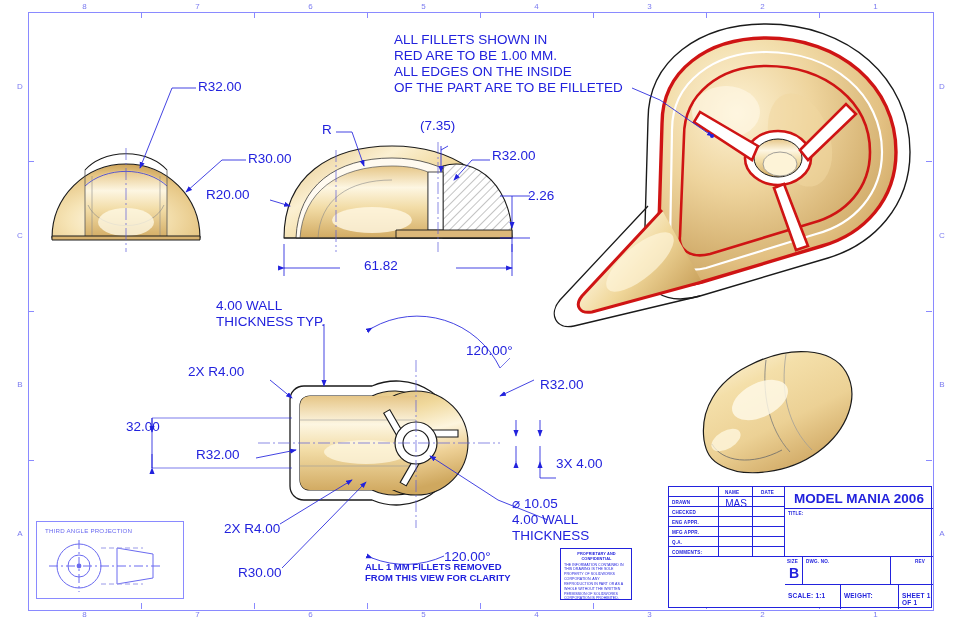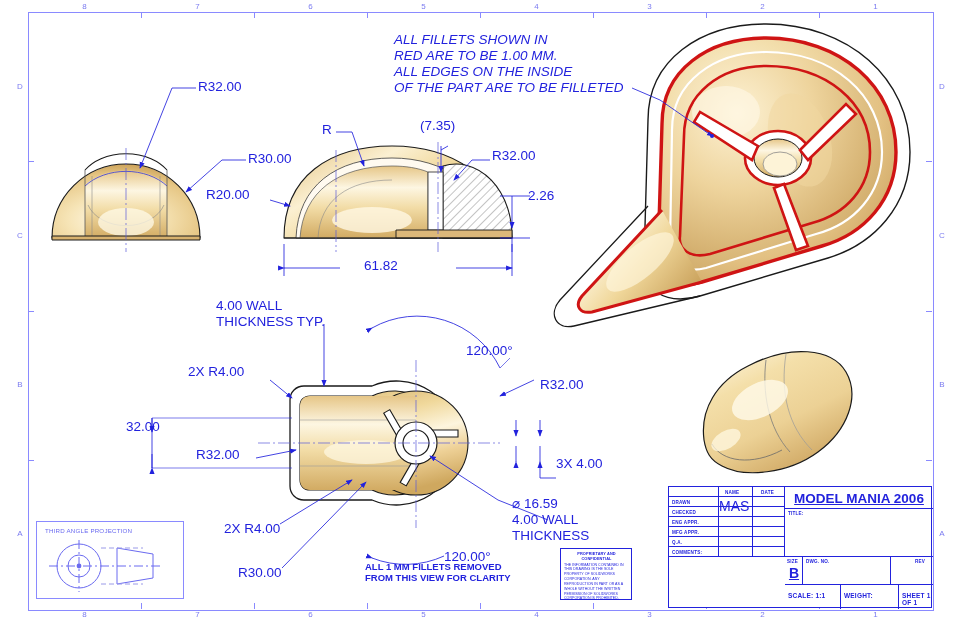--- a/index.html
+++ b/index.html
@@ -21,22 +21,22 @@
   
   svg.layer{position:absolute;left:0;top:0;width:960px;height:621px;overflow:visible;}
   svg.layer *{vector-effect:non-scaling-stroke;}
 
   
   #titleblock{position:absolute;left:668px;top:486px;width:264px;height:122px;
               border:1.4px solid #2222dd;box-sizing:border-box;background:#fff;}
   #titleblock .cell{position:absolute;box-sizing:border-box;border-right:1px solid #2222dd;
                     border-bottom:1px solid #2222dd;}
   .tb-lbl{position:absolute;font-size:4.6px;font-weight:bold;color:#2222dd;letter-spacing:.2px;}
-  .tb-val{position:absolute;font-size:14px;color:#2222dd;}
-  .tb-big{position:absolute;font-weight:bold;color:#2222dd;text-align:center;text-decoration:underline;}
+  .tb-val{position:absolute;font-size:10px;color:#2222dd;text-align:center;}
+  .tb-big{position:absolute;font-weight:bold;color:#2222dd;text-align:center;}
 
   #propblock{position:absolute;left:560px;top:548px;width:72px;height:52px;
              border:0.9px solid #2222dd;box-sizing:border-box;background:#fff;
              padding:2px 2px 0 3px;}
   #propblock .ptitle{font-size:3.9px;font-weight:bold;text-align:center;letter-spacing:.1px;}
   #propblock .pbody{font-size:3.6px;line-height:1.35;margin-top:1.5px;}
 
   #tap{position:absolute;left:36px;top:521px;width:148px;height:78px;
        border:1.2px solid #8a8aff;box-sizing:border-box;background:#fff;}
   #tap .tap-lbl{position:absolute;left:8px;top:5px;font-size:6.2px;color:#6a6af0;letter-spacing:.2px;}
@@ -302,21 +302,21 @@
 
       <path d="M372 328 A92 92 0 0 1 500 368" marker-start="url(#arw)"></path>
       <path d="M372 558 A92 92 0 0 0 444 556" marker-start="url(#arw)"></path>
       <path d="M500 368 L510 358" stroke-width="0.6"></path>
 
       <path d="M632 88 L660 100 L712 136" marker-end="url(#arwS)"></path>
     </g>
     <circle cx="712" cy="136" r="2" fill="#2222dd"></circle>
   </svg>
 
-  <div class="ann note" style="left:394px;top:32px;font-style:italic;">ALL FILLETS SHOWN IN
+  <div class="ann note" style="left:394px;top:32px;">ALL FILLETS SHOWN IN
 RED ARE TO BE 1.00 MM.
 ALL EDGES ON THE INSIDE
 OF THE PART ARE TO BE FILLETED</div>
 
   <div class="ann dim" style="left:198px;top:79px;">R32.00</div>
   <div class="ann dim" style="left:248px;top:151px;">R30.00</div>
 
   <div class="ann dim" style="left:322px;top:122px;">R</div>
   <div class="ann dim" style="left:420px;top:118px;">(7.35)</div>
   <div class="ann dim" style="left:492px;top:148px;">R32.00</div>
@@ -327,21 +327,21 @@
   <div class="ann dim" style="left:216px;top:298px;">4.00 WALL
 THICKNESS TYP.</div>
   <div class="ann dim" style="left:188px;top:364px;">2X R4.00</div>
   <div class="ann dim" style="left:126px;top:419px;text-align:right;">32.00</div>
   <div class="ann dim" style="left:196px;top:447px;">R32.00</div>
   <div class="ann dim" style="left:224px;top:521px;">2X R4.00</div>
   <div class="ann dim" style="left:238px;top:565px;">R30.00</div>
   <div class="ann dim" style="left:466px;top:343px;">120.00°</div>
   <div class="ann dim" style="left:540px;top:377px;">R32.00</div>
   <div class="ann dim" style="left:556px;top:456px;">3X 4.00</div>
-  <div class="ann dim" style="left:512px;top:496px;">⌀ 16.59</div>
+  <div class="ann dim" style="left:512px;top:496px;">⌀ 10.05</div>
   <div class="ann dim" style="left:512px;top:512px;">4.00 WALL
 THICKNESS</div>
   <div class="ann dim" style="left:444px;top:549px;">120.00°</div>
 
   <div class="ann bold-note" style="left:350px;top:561px;margin-left:15px;">ALL 1 MM FILLETS REMOVED
 FROM THIS VIEW FOR CLARITY</div>
 
   <div id="tap">
     <div class="tap-lbl">THIRD ANGLE PROJECTION</div>
     <svg style="position:absolute;left:6px;top:18px;width:136px;height:52px;overflow:visible">

